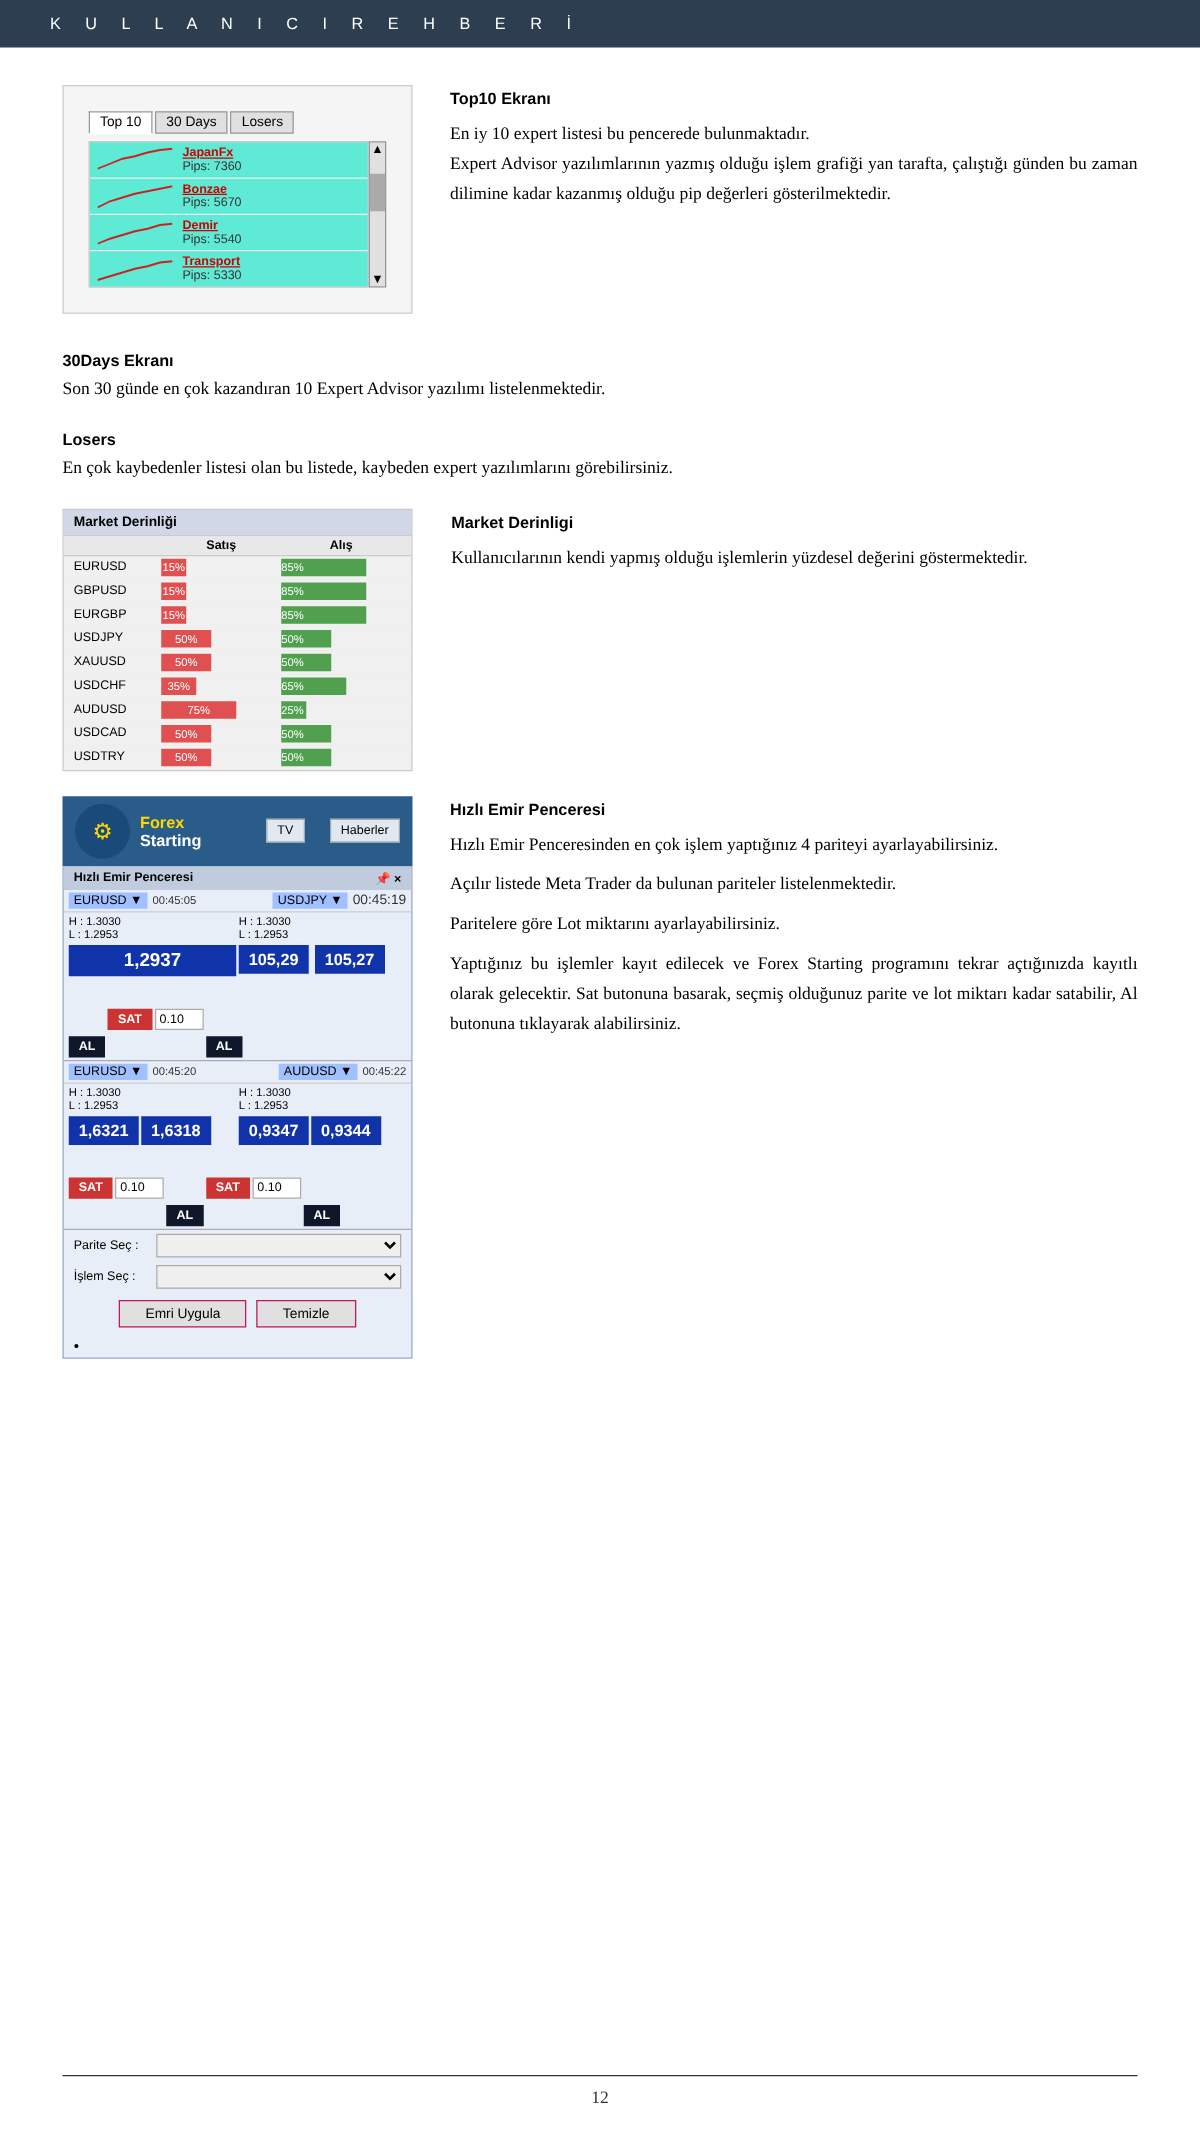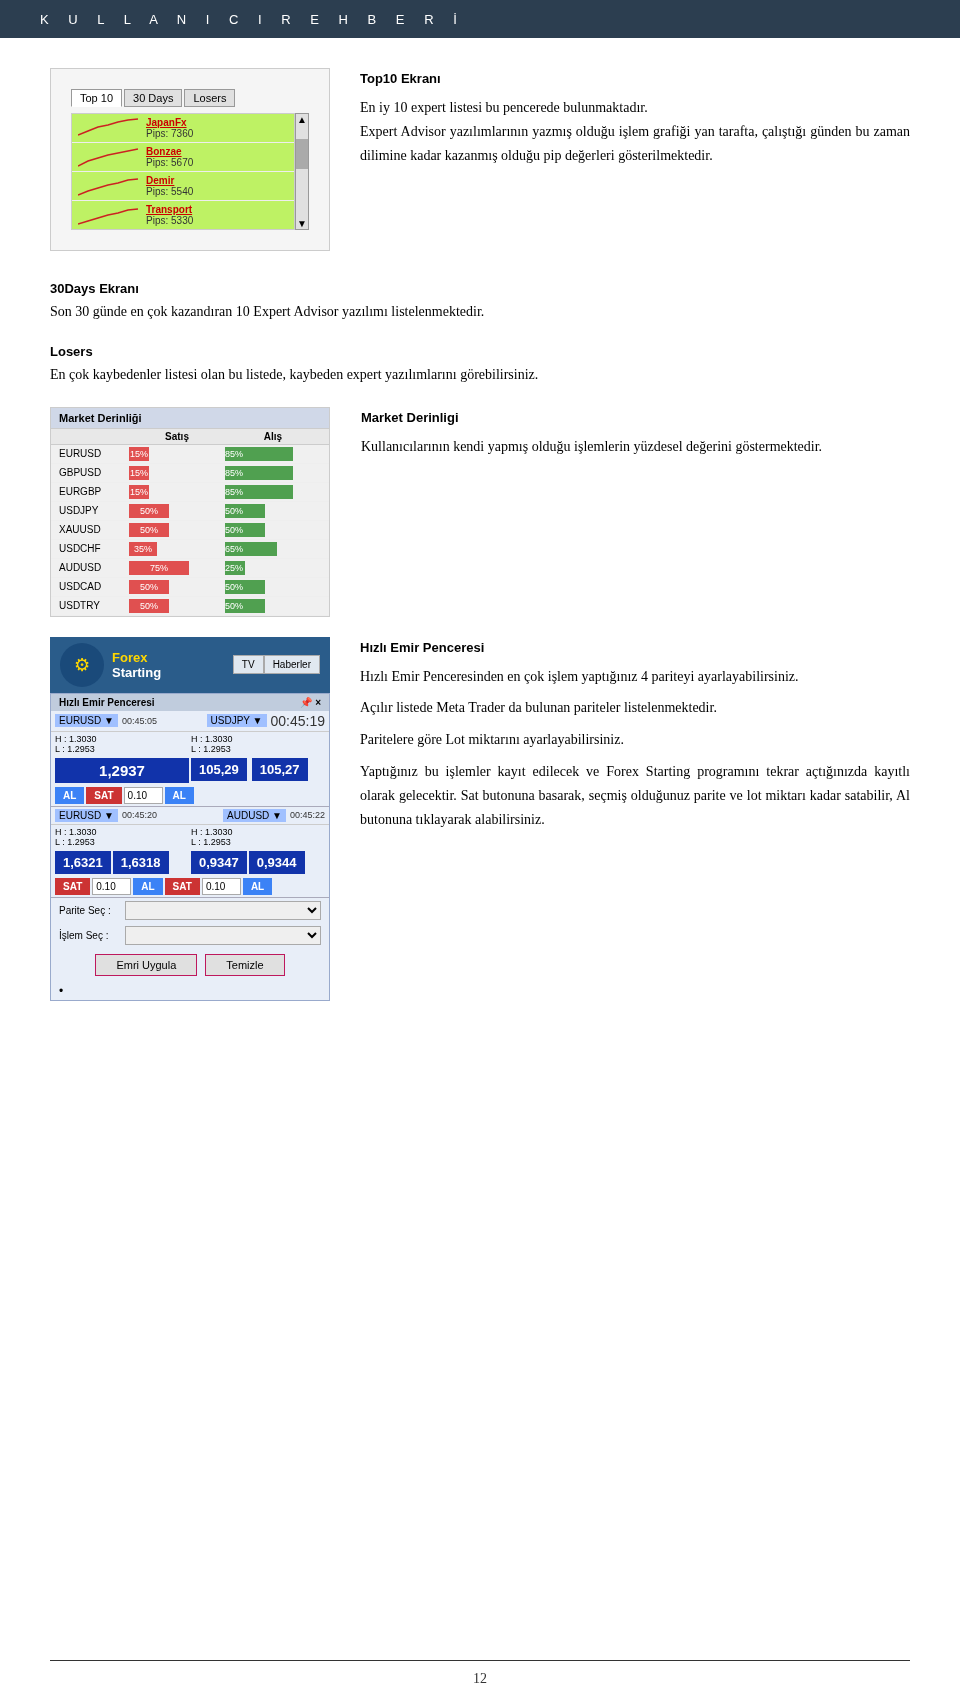--- a/index.html
+++ b/index.html
@@ -72,21 +72,21 @@
       font-size: 11px;
       cursor: pointer;
     }
     .tab-btn.active {
       background: #fff;
       border-bottom-color: #fff;
     }
 
     .ea-list {
       border: 1px solid #ccc;
-      background: #bef264;
+      background: #5eead4;
     }
 
     .ea-item {
       display: flex;
       align-items: center;
       padding: 3px 6px;
       border-bottom: 1px solid #eee;
       gap: 8px;
     }
     .ea-item:last-child { border-bottom: none; }
@@ -235,21 +235,21 @@
     .forex-brand {
       color: #fff;
       font-family: Arial, sans-serif;
       font-size: 13px;
       font-weight: bold;
       flex: 1;
     }
     .forex-brand span { color: #ffd700; }
     .forex-nav-btns {
       display: flex;
-      gap: 0;
+      gap: 20px;
     }
     .forex-nav-btn {
       padding: 3px 8px;
       background: #e0e8f0;
       border: 1px solid #aaa;
       font-size: 10px;
       cursor: pointer;
     }
 
     .quick-inner {
@@ -292,27 +292,28 @@
     .big-price {
       background: #1133aa;
       color: #fff;
       padding: 4px 8px;
       font-size: 18px;
       font-weight: bold;
       text-align: center;
     }
 
     .al-btn {
-      background: #3b82f6;
+      background: #0f172a;
       color: #fff;
       padding: 3px 8px;
       border: none;
       font-size: 10px;
       cursor: pointer;
       font-weight: bold;
+      margin-top: 44px;
     }
 
     .sat-btn {
       background: #cc3333;
       color: #fff;
       padding: 3px 8px;
       border: none;
       font-size: 10px;
       cursor: pointer;
       font-weight: bold;
@@ -593,21 +594,21 @@
         <div class="quick-title-bar">
           <span>Hızlı Emir Penceresi</span>
           <span>📌 ×</span>
         </div>
 
         <div style="border-bottom:1px solid #aab;">
           <div class="quick-pair-row">
             <div class="pair-selector">EURUSD ▼</div>
             <span class="time-val" style="font-size:9px;">00:45:05</span>
             <div class="pair-selector" style="margin-left:auto;">USDJPY ▼</div>
-            <span class="time-val" style="font-size:14px;">00:45:19</span>
+            <span class="time-val" style="font-size:11px;">00:45:19</span>
           </div>
           <div style="display:flex;gap:2px;padding:2px 4px;">
             <div style="flex:1;font-size:9px;">
               <div>H : 1.3030</div>
               <div>L : 1.2953</div>
             </div>
             <div style="flex:1;font-size:9px;">
               <div>H : 1.3030</div>
               <div>L : 1.2953</div>
             </div>

